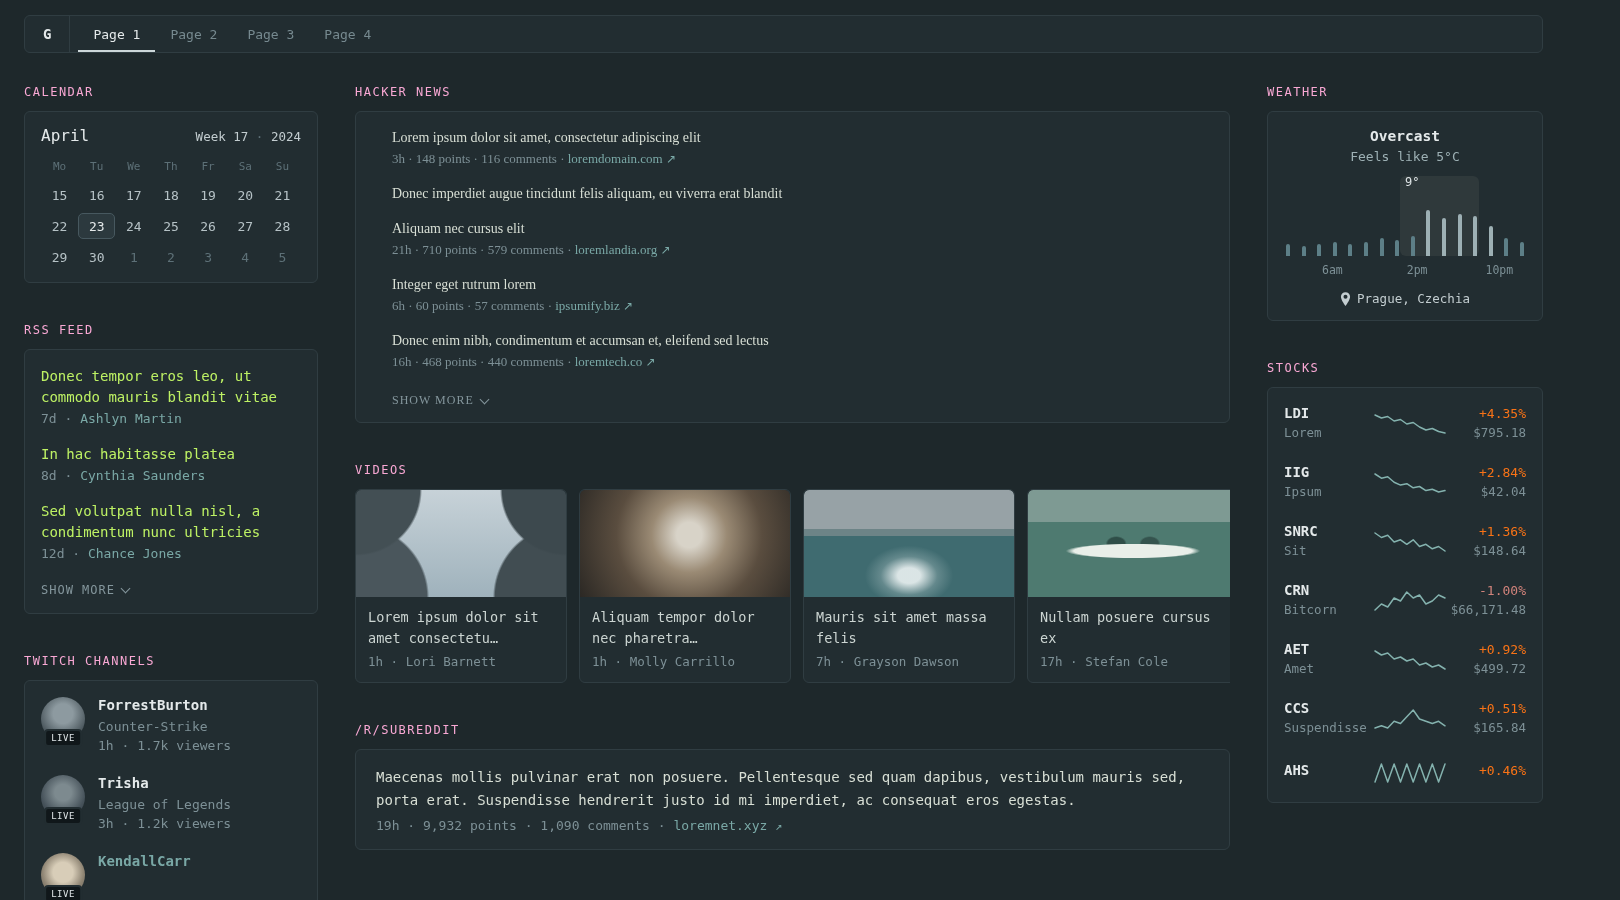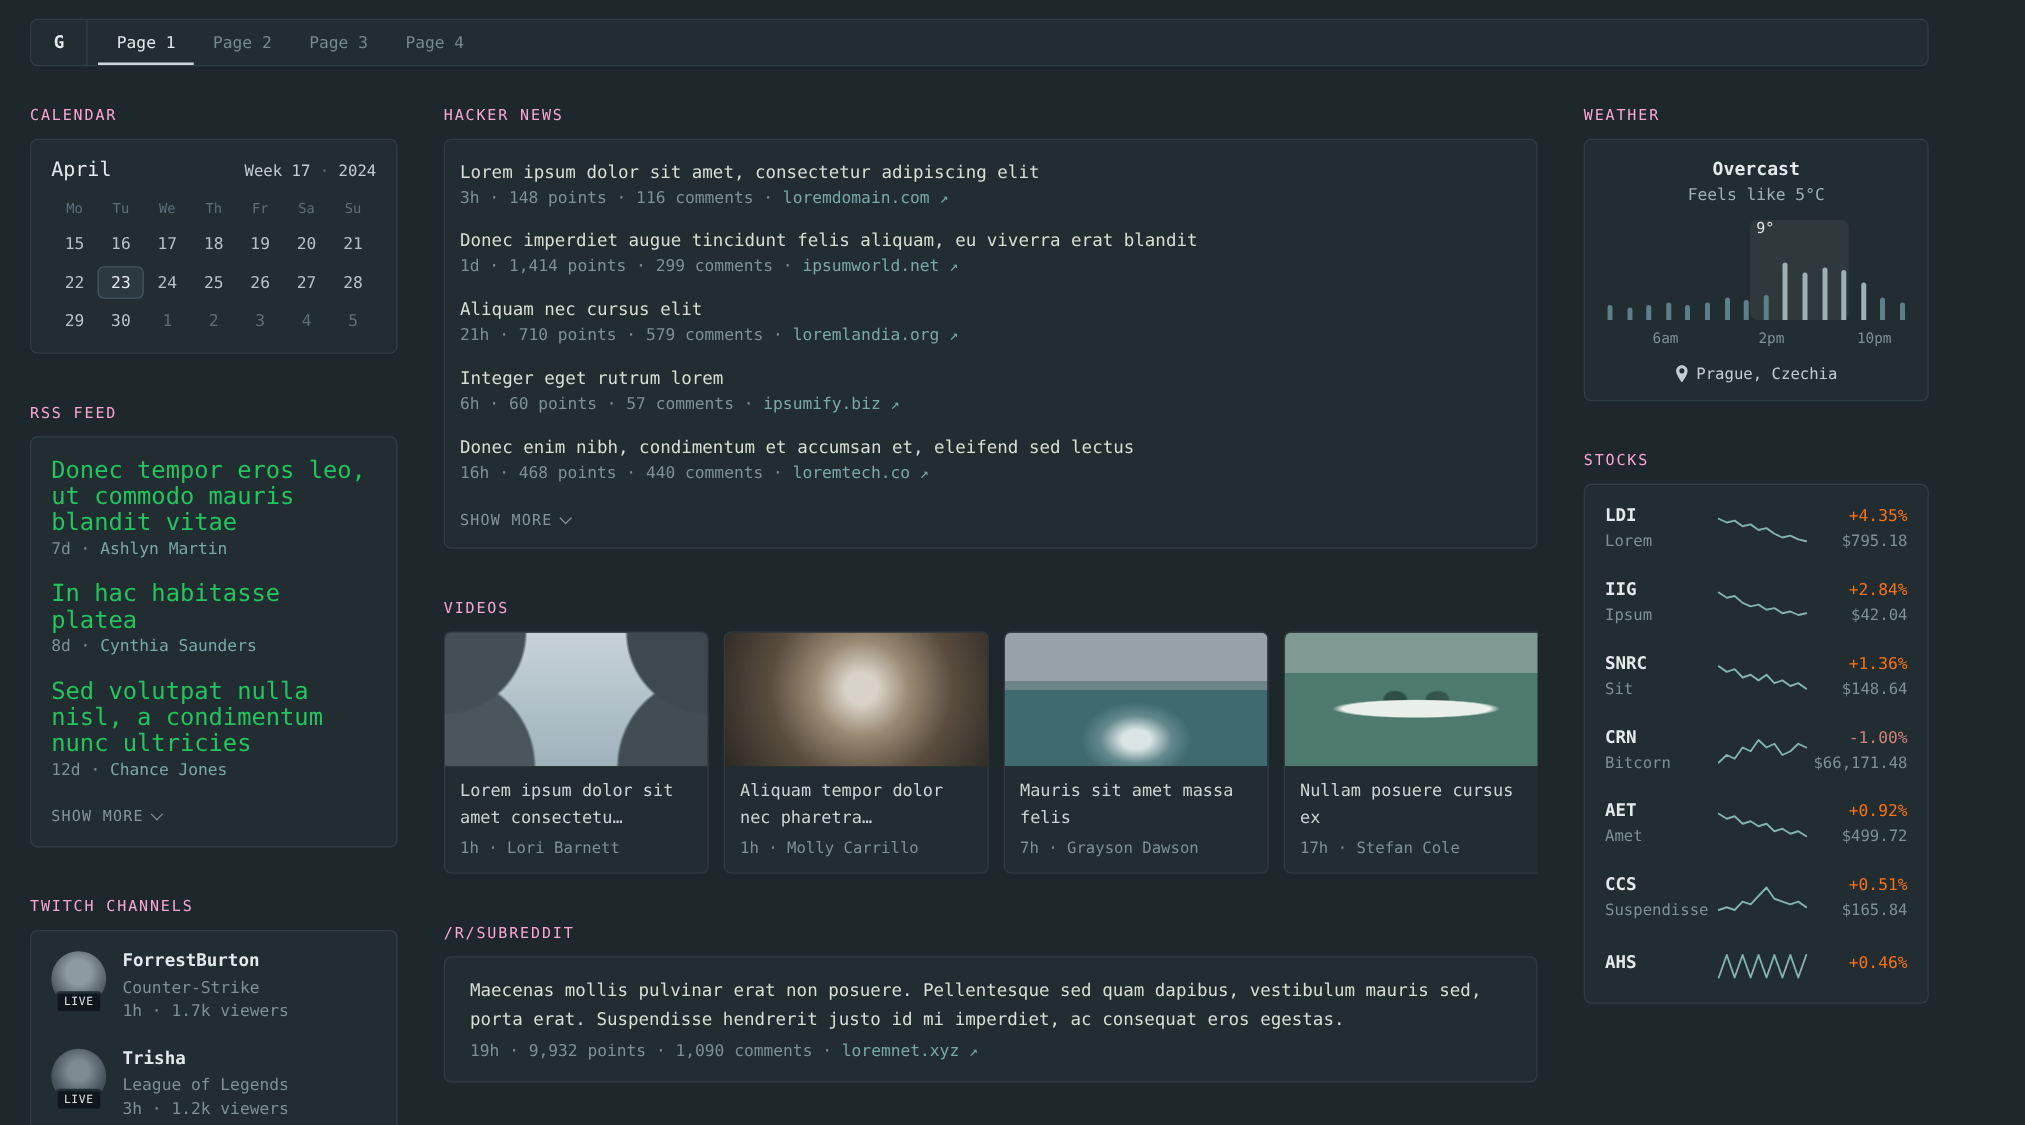--- a/index.html
+++ b/index.html
@@ -57,41 +57,41 @@
   .cal-grid { display:grid; grid-template-columns:repeat(7,1fr); row-gap:5px; text-align:center; }
   .cal-cell { height:26px; line-height:26px; font-size:13px; }
   .cal-head { font-size:11px; color:#5d7077; height:20px; line-height:20px; }
   .cal-day { color:#b6c2c6; border:1px solid transparent; border-radius:5px; cursor:pointer; }
   .cal-day.dim { color:#5d7077; }
   .cal-day.selected { background:#2c393e; border-color:#47585f; color:#e4e9ea; }
 
   
   .rss-card { padding:16px; }
   .rss-item { margin-bottom:18px; cursor:pointer; }
-  .rss-title { font-size:19px; line-height:21px; color:#22c55e; margin-bottom:3px; }
+  .rss-title { font-size:14px; line-height:21px; color:#bef264; margin-bottom:3px; }
 
   
   .tw-card { padding:16px; }
   .tw-item { display:flex; gap:13px; margin-bottom:20px; cursor:pointer; }
   .avatar-wrap { position:relative; width:44px; height:44px; flex:none; }
   .avatar { width:44px; height:44px; border-radius:50%; }
   .avatar-0 { background:radial-gradient(circle at 50% 38%, #8d9aa0 0 28%, #4e5a60 68%, #333d42 100%); }
   .avatar-1 { background:radial-gradient(circle at 50% 40%, #7d8a8f 0 24%, #46525a 64%, #2e383e 100%); }
   .avatar-2 { background:radial-gradient(circle at 50% 44%, #d8cdb8 0 30%, #8f8574 62%, #55524a 100%); }
   .live-badge {
     position:absolute; bottom:-6px; left:50%; transform:translateX(-50%);
     background:#10171a; color:#dfe5e7; font-size:9px; letter-spacing:.5px;
     padding:2px 5px; border-radius:4px; border:2px solid #222d31;
   }
   .tw-name { font-size:14px; font-weight:bold; color:#e4e9ea; margin-bottom:4px; }
   .tw-name.teal { color:#7aa8a6; }
   .tw-item .meta { line-height:19px; }
 
   
-  .hn-card { padding:18px 12px 14px; }
+  .hn-card { padding:18px 36px 14px;font-family:Liberation Serif, serif; }
   .hn-item { margin-bottom:19px; cursor:pointer; }
   .hn-title { font-size:14px; color:#d8dfd5; margin-bottom:5px; }
   .ext { font-size:12px; }
 
   
   .videos-row { display:flex; gap:12px; overflow:hidden; }
   .video-card { width:212px; flex:none; cursor:pointer; padding:0; overflow:hidden; }
   .thumb { height:107px; width:100%; border-radius:5px 5px 0 0; }
   .thumb-0 { background:
       radial-gradient(circle at 0% 0%, #434f54 0 27%, rgba(0,0,0,0) 28%),
@@ -276,21 +276,20 @@
 
       <div class="sect">
         <div class="section-title">HACKER NEWS</div>
         <div class="card hn-card">
           <div class="hn-item">
             <div class="hn-title">Lorem ipsum dolor sit amet, consectetur adipiscing elit</div>
             <div class="meta"><span>3h · 148 points · 116 comments ·</span> <span class="link"><span>loremdomain.com</span> <span class="ext">↗</span></span></div>
           </div>
           <div class="hn-item">
             <div class="hn-title">Donec imperdiet augue tincidunt felis aliquam, eu viverra erat blandit</div>
-            <div class="meta"><span>1d · 1,414 points · 299 comments ·</span> <span class="link"><span>ipsumworld.net</span> <span class="ext">↗</span></span></div>
           </div>
           <div class="hn-item">
             <div class="hn-title">Aliquam nec cursus elit</div>
             <div class="meta"><span>21h · 710 points · 579 comments ·</span> <span class="link"><span>loremlandia.org</span> <span class="ext">↗</span></span></div>
           </div>
           <div class="hn-item">
             <div class="hn-title">Integer eget rutrum lorem</div>
             <div class="meta"><span>6h · 60 points · 57 comments ·</span> <span class="link"><span>ipsumify.biz</span> <span class="ext">↗</span></span></div>
           </div>
           <div class="hn-item">

